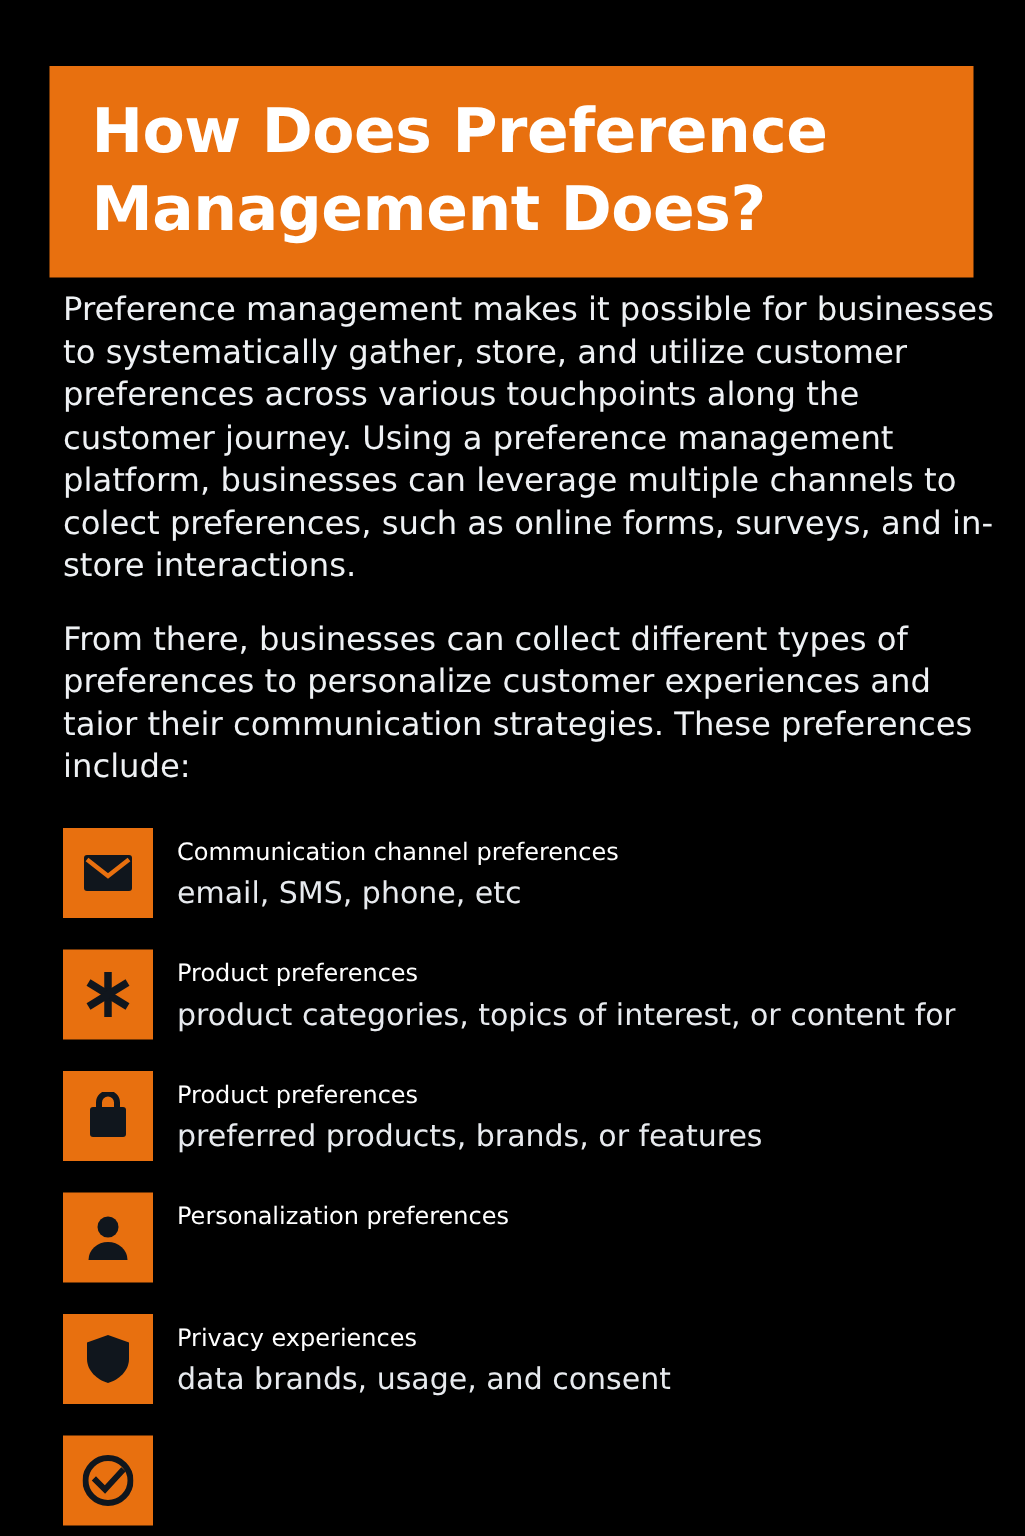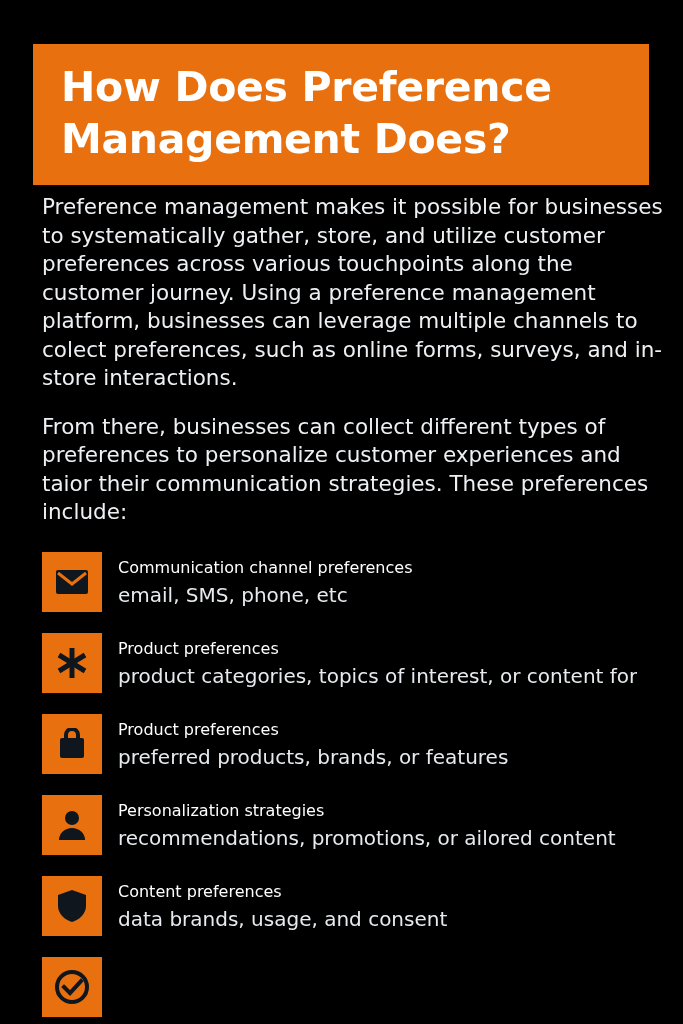--- a/index.html
+++ b/index.html
@@ -162,33 +162,32 @@
     </div>
 
     <div class="item">
       <div class="icon-box">
         <svg width="30" height="32" viewBox="0 0 30 32" aria-hidden="true">
           <circle cx="15" cy="9" r="7" fill="#10161d"></circle>
           <path d="M2 31 a13 12 0 0 1 26 0 z" fill="#10161d"></path>
         </svg>
       </div>
       <div class="item-text">
-        <div class="item-title">Personalization strategies</div>
-        <div class="item-sub">recommendations, promotions, or ailored content</div>
+        <div class="item-title">Personalization preferences</div>
       </div>
     </div>
 
     <div class="item">
       <div class="icon-box">
         <svg width="30" height="34" viewBox="0 0 30 34" aria-hidden="true">
           <path d="M15 1 L29 6 V17 C29 25 22 31 15 33 C8 31 1 25 1 17 V6 Z" fill="#10161d"></path>
         </svg>
       </div>
       <div class="item-text">
-        <div class="item-title">Content preferences</div>
+        <div class="item-title">Privacy experiences</div>
         <div class="item-sub">data brands, usage, and consent</div>
       </div>
     </div>
 
     <div class="item">
       <div class="icon-box">
         <svg width="34" height="34" viewBox="0 0 34 34" aria-hidden="true">
           <circle cx="17" cy="17" r="15" fill="none" stroke="#10161d" stroke-width="4"></circle>
           <path d="M9 17 L15 23 L26 11" fill="none" stroke="#10161d" stroke-width="4" stroke-linecap="square"></path>
         </svg>

